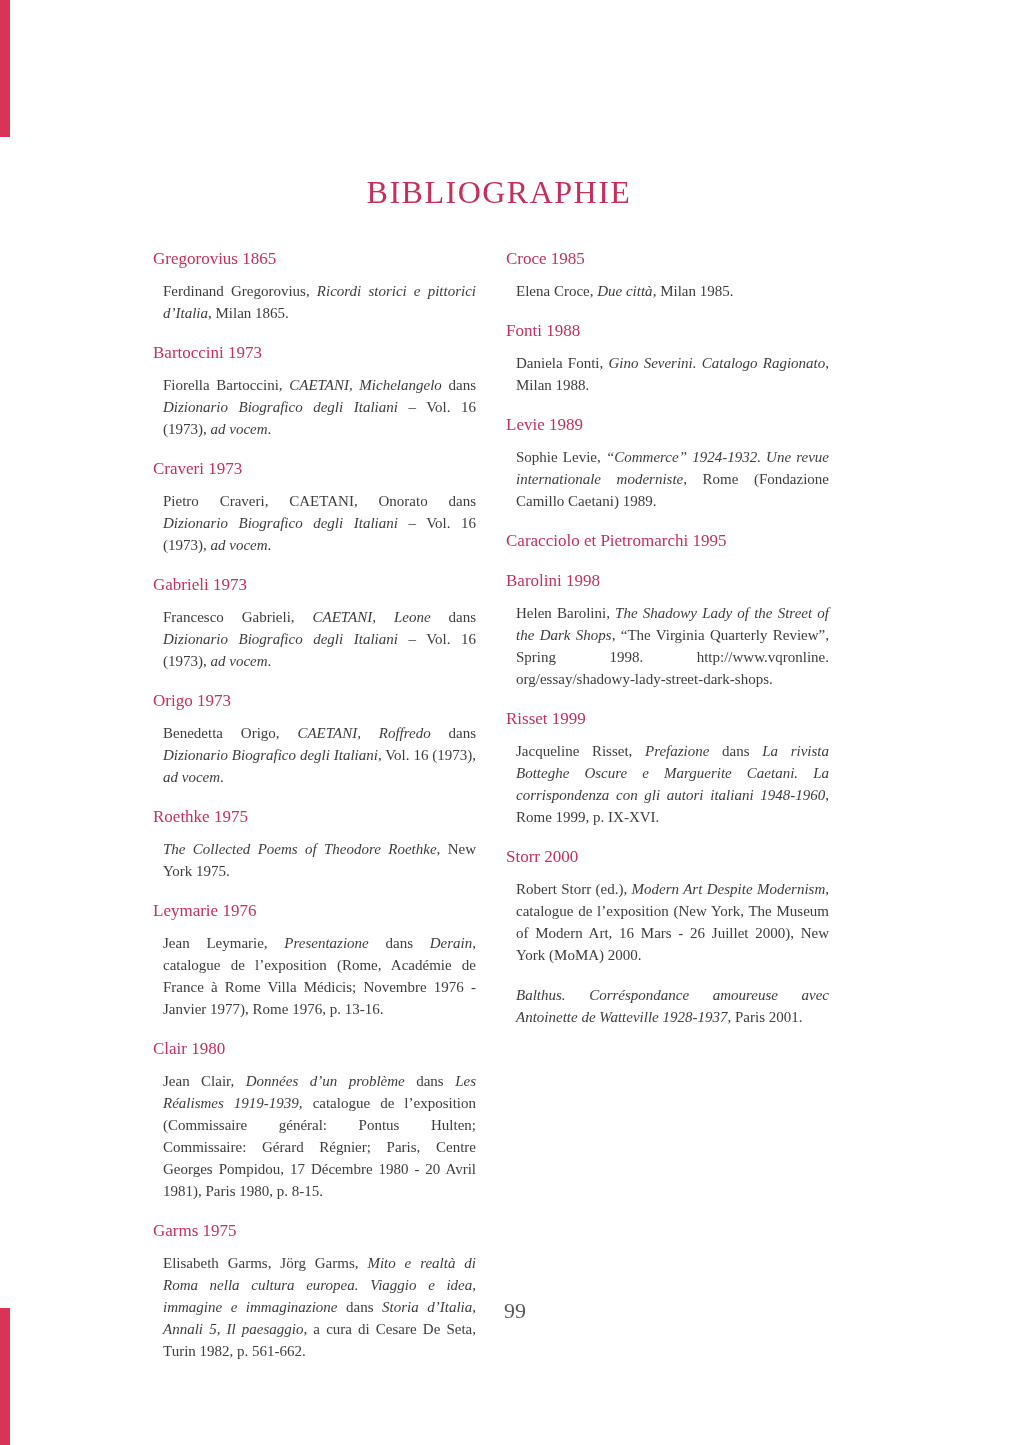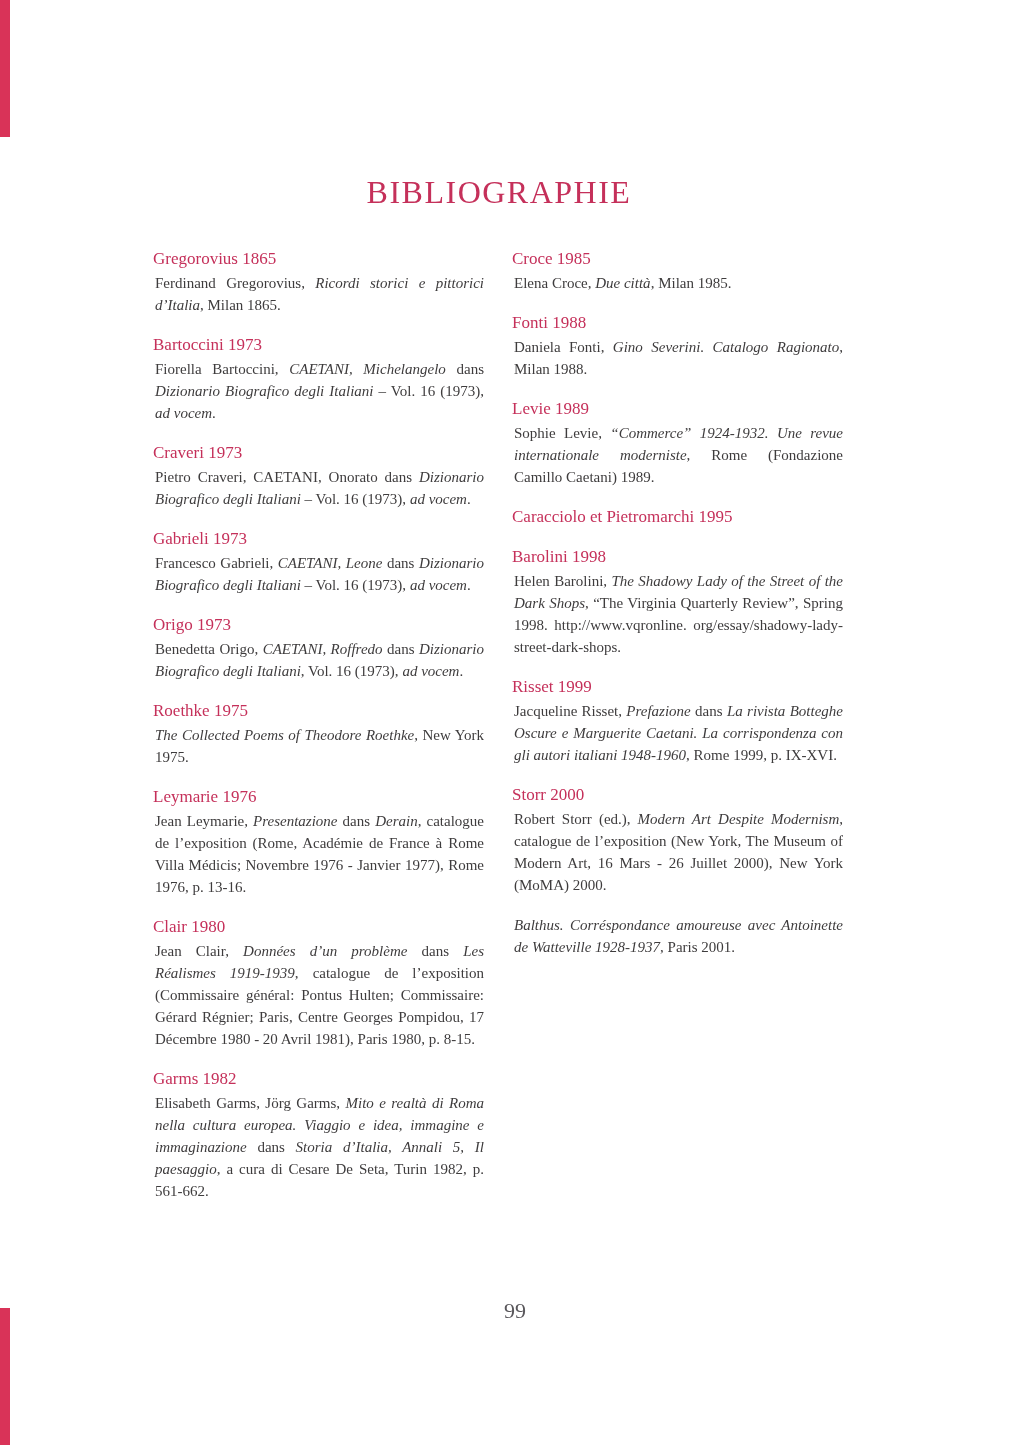--- a/index.html
+++ b/index.html
@@ -30,31 +30,31 @@
     font-weight: 400;
     letter-spacing: 1.5px;
     color: var(--accent, #c5305a);
   }
   .columns {
     position: absolute;
     top: 248px;
     left: 153px;
     width: 692px;
     display: flex;
-    gap: 26px;
+    gap: 20px;
   }
   .col { width: 333px; }
   .entry { margin: 0 0 18px 0; }
   .entry-label {
     color: var(--accent, #c5305a);
     font-size: 17px;
     line-height: 22px;
   }
   .entry-body {
-    margin: 2px;
+    margin: 10px;
     font-size: 15px;
     line-height: 22px;
     color: var(--body-color, #3e3c3d);
     text-align: justify;
     text-align-last: left;
   }
   .it { font-style: italic; }
   .page-number {
     position: absolute;
     top: 1298px;
@@ -102,21 +102,21 @@
         </div>
         <div class="entry">
           <div class="entry-label">Leymarie 1976</div>
           <p class="entry-body"><span>Jean Leymarie, </span><span class="it">Presentazione</span><span> dans </span><span class="it">Derain</span><span>, catalogue de l’exposition (Rome, Académie de France à Rome Villa Médicis; Novembre 1976 - Janvier 1977), Rome 1976, p. 13-16.</span></p>
         </div>
         <div class="entry">
           <div class="entry-label">Clair 1980</div>
           <p class="entry-body"><span>Jean Clair, </span><span class="it">Données d’un problème</span><span> dans </span><span class="it">Les Réalismes 1919-1939</span><span>, catalogue de l’exposition (Commissaire général: Pontus Hulten; Commissaire: Gérard Régnier; Paris, Centre Georges Pompidou, 17 Décembre 1980 - 20 Avril 1981), Paris 1980, p. 8-15.</span></p>
         </div>
         <div class="entry">
-          <div class="entry-label">Garms 1982</div>
+          <div class="entry-label">Garms 1975</div>
           <p class="entry-body"><span>Elisabeth Garms, Jörg Garms, </span><span class="it">Mito e realtà di Roma nella cultura europea. Viaggio e idea, immagine e immaginazione</span><span> dans </span><span class="it">Storia d’Italia, Annali 5, Il paesaggio</span><span>, a cura di Cesare De Seta, Turin 1982, p. 561-662.</span></p>
         </div>
       </div>
     <div class="col">
         <div class="entry">
           <div class="entry-label">Croce 1985</div>
           <p class="entry-body"><span>Elena Croce, </span><span class="it">Due città</span><span>, Milan 1985.</span></p>
         </div>
         <div class="entry">
           <div class="entry-label">Fonti 1988</div>

